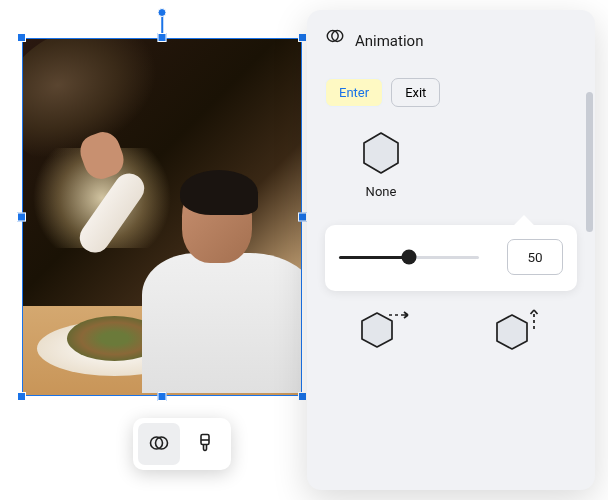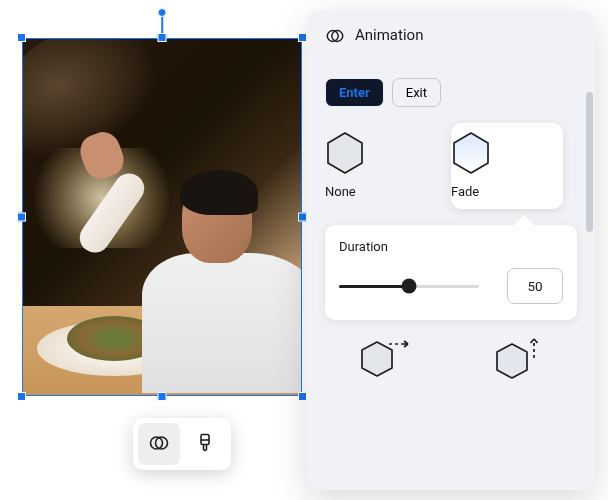--- a/index.html
+++ b/index.html
@@ -21,31 +21,31 @@
 .handle{position:absolute;width:9px;height:9px;background:#1a73e8;border:1.5px solid #fff}
 .h-tl{left:-5px;top:-5px}.h-tr{right:-5px;top:-5px}.h-bl{left:-5px;bottom:-5px}.h-br{right:-5px;bottom:-5px}
 .h-t{left:50%;top:-5px;transform:translateX(-50%)}.h-b{left:50%;bottom:-5px;transform:translateX(-50%)}
 .h-l{left:-5px;top:50%;transform:translateY(-50%)}.h-r{right:-5px;top:50%;transform:translateY(-50%)}
 .rotate-handle{position:absolute;left:50%;top:-30px;transform:translateX(-50%);width:9px;height:9px;background:#1a73e8;border:1.5px solid #fff;border-radius:50%}
 .rotate-line{position:absolute;left:50%;top:-22px;width:1.5px;height:18px;background:#1a73e8;transform:translateX(-50%)}
 .float-toolbar{position:absolute;left:133px;top:418px;display:flex;background:#fff;border-radius:10px;box-shadow:0 4px 18px rgba(0,0,0,0.18);padding:5px;gap:4px}
 .tool-btn{width:42px;height:42px;border:none;background:#fff;border-radius:7px;cursor:pointer;display:flex;align-items:center;justify-content:center}
 .tool-btn.active{background:#edeef0}
 .panel{position:absolute;right:13px;top:10px;width:288px;height:480px;background:#f1f2f5;border-radius:14px;box-shadow:0 10px 35px rgba(0,0,0,0.15);padding:16px 0 0 0;overflow:hidden}
-.panel-header{display:flex;align-items:flex-start;gap:10px;padding:0 18px 14px 18px;font-size:15px;color:#1a1a1a}
+.panel-header{display:flex;align-items:flex-end;gap:10px;padding:0 18px 14px 18px;font-size:15px;color:#1a1a1a}
 .tabs{display:flex;padding:0 18px;border-bottom:1px solid #d8dae0}
 .tab{flex:1;padding:10px 0 12px 0;text-align:center;font-size:13.5px;color:#5a6270;cursor:pointer;position:relative}
 .tab.active{color:#1a73e8;font-weight:500}
 .tab.active::after{content:"";position:absolute;bottom:-1px;left:0;right:0;height:2.5px;background:#1a73e8}
 .panel-body{padding:14px 18px;position:relative;height:calc(100% - 80px);overflow:hidden}
 .chips{display:flex;gap:8px;margin-bottom:16px}
 .chip{padding:6px 13px;border:1.2px solid #c4c8d0;border-radius:7px;font-size:13px;color:#000000;background:transparent;cursor:pointer}
-.chip.active{background:#0f172a;border-color:#e8f0fe;color:#1a73e8;font-weight:700}
+.chip.active{background:#fef9c3;border-color:#e8f0fe;color:#1a73e8;font-weight:400}
 .anim-grid{display:flex;gap:14px;margin-bottom:16px}
-.anim-cell{width:112px;display:flex;flex-direction:column;align-items:flex-start;gap:9px;padding:8px 0 10px 0;border-radius:10px}
+.anim-cell{width:112px;display:flex;flex-direction:column;align-items:center;gap:9px;padding:8px 0 10px 0;border-radius:10px}
 .anim-cell.selected{background:#fff;box-shadow:0 2px 10px rgba(0,0,0,0.10)}
 .hexagon svg{display:block}
 .anim-label{font-size:13px;color:#1a1a1a}
 .duration-card{background:#fff;border-radius:10px;padding:14px 14px 16px 14px;box-shadow:0 2px 10px rgba(0,0,0,0.08);position:relative}
 .duration-card::before{content:"";position:absolute;top:-7px;right:46px;width:14px;height:14px;background:#fff;transform:rotate(45deg)}
 .duration-label{font-size:13px;color:#1a1a1a;margin-bottom:14px}
 .duration-row{display:flex;align-items:center;gap:28px}
 .slider{position:relative;flex:1;height:20px;display:flex;align-items:center}
 .track{height:3px;width:100%;background:#d8dae0;border-radius:2px;position:relative}
 .track-fill{position:absolute;left:0;top:0;height:100%;width:50%;background:#1f1f1f;border-radius:2px}
@@ -122,37 +122,22 @@
     </div>
     <div class="anim-grid">
       <div class="anim-cell">
         <span class="hexagon">
           <svg width="40" height="44" viewBox="0 0 40 44">
               <polygon points="20,2 37,12 37,32 20,42 3,32 3,12" fill="#e3e6eb" stroke="#1f1f1f" stroke-width="1.7" stroke-linejoin="round"></polygon>
             </svg>
         </span>
         <span class="anim-label">None</span>
       </div>
-      <div class="anim-cell selected">
-        <span class="hexagon">
-          <svg width="40" height="44" viewBox="0 0 40 44">
-              <defs>
-                <linearGradient id="fg" x1="0" y1="0" x2="0" y2="1">
-                  <stop offset="0%" stop-color="#dbe7ff"></stop>
-                  <stop offset="100%" stop-color="#ffffff"></stop>
-                </linearGradient>
-              </defs>
-              <polygon points="20,2 37,12 37,32 20,42 3,32 3,12" fill="url(#fg)" stroke="#1f1f1f" stroke-width="1.7" stroke-linejoin="round"></polygon>
-            </svg>
-        </span>
-        <span class="anim-label">Fade</span>
-      </div>
     </div>
     <div class="duration-card">
-      <div class="duration-label">Duration</div>
       <div class="duration-row">
         <div class="slider">
           <div class="track">
               <div class="track-fill"></div>
             </div>
           <div class="thumb"></div>
         </div>
         <input class="dur-input" value="50" style="">
       </div>
     </div>

